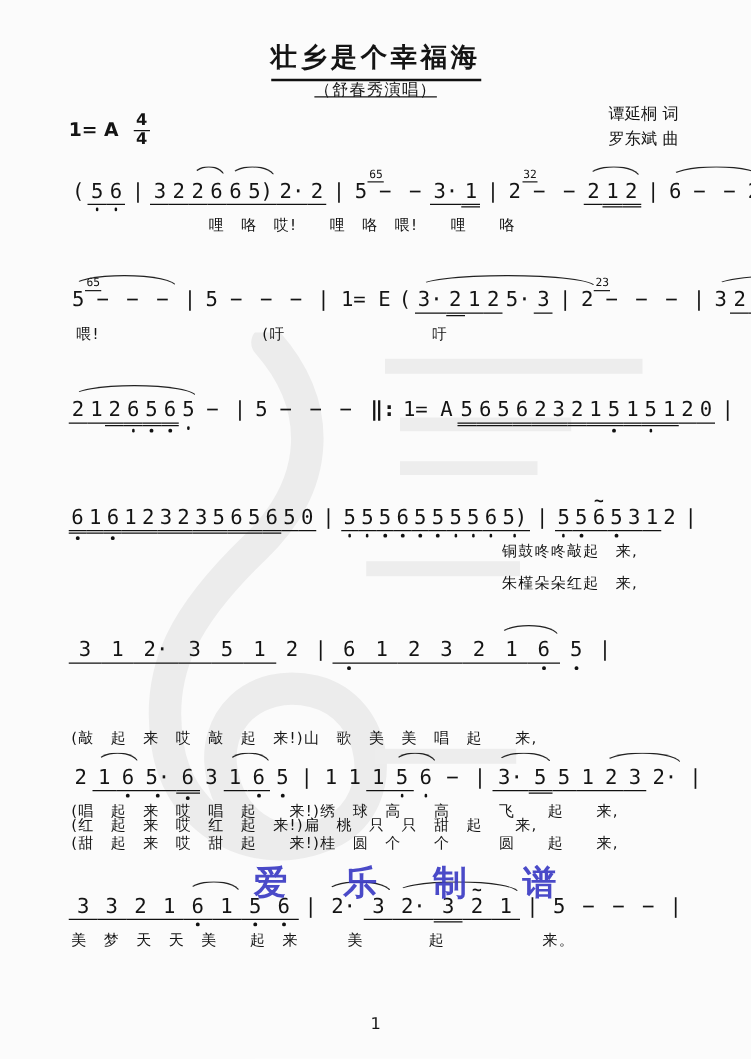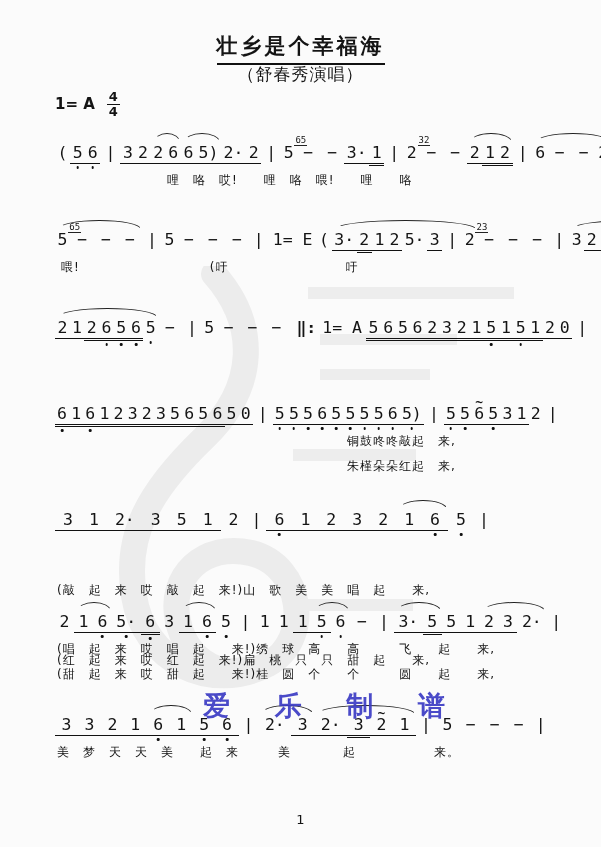--- a/index.html
+++ b/index.html
@@ -12,21 +12,21 @@
   .bars-wm .b1{left:320px;top:334px;width:137px;height:11px;}
   .bars-wm .b2{left:320px;top:369px;width:110px;height:11px;}
   .bars-wm .b3{left:293px;top:449px;width:123px;height:12px;}
   .bars-wm .b4{left:300px;top:599px;width:113px;height:12px;}
   
   .title{position:absolute;top:32px;left:0;width:100%;text-align:center;z-index:2;}
   .title span{display:inline-block;font-size:21px;font-weight:bold;letter-spacing:3px;
               border-bottom:2px solid #111;padding-bottom:3px;
               font-family:Liberation Serif, serif;}
   .subtitle{position:absolute;top:63px;left:0;width:100%;text-align:center;
-            font-size:17px;letter-spacing:1px;z-index:2;}
+            font-size:13px;letter-spacing:1px;z-index:2;text-decoration:underline;}
   .keyrow{position:absolute;top:90px;left:55px;font-size:15px;font-weight:bold;z-index:2;
           display:flex;align-items:center;}
   .timesig{display:inline-flex;flex-direction:column;align-items:center;margin-left:12px;
            font-size:13px;font-weight:bold;line-height:1.05;}
   .timesig .den{border-top:1.5px solid #111;padding:0 2px;}
   .credits{position:absolute;top:82px;right:58px;font-size:13px;line-height:1.5;
            text-align:left;z-index:2;}
   
   .music-line{position:absolute;left:55px;width:510px;z-index:2;}
   .line-0{top:131px}.line-1{top:218px}.line-2{top:306px}.line-3{top:392px}
@@ -54,21 +54,21 @@
                font-size:13px;font-weight:bold;color:#111;}
   .grace{position:absolute;top:-7px;right:-11px;font-size:9px;line-height:1;
          border-bottom:1px solid #222;padding:0 1px;letter-spacing:0;}
   .slur{position:absolute;top:2px;height:7px;border:1px solid transparent;
         border-top:1.4px solid #222;border-radius:50% 50% 0 0/100% 100% 0 0;}
   .lyric{font-size:12px;line-height:22px;margin-top:3px;letter-spacing:1px;
          font-family:"DejaVu Sans",sans-serif;white-space:nowrap;}
   .line-0 .lyric{padding-left:112px;}
   .line-1 .lyric{padding-left:6px;}
   .line-2 .lyric{padding-left:6px;}
-  .line-3 .lyric{padding-left:292px;}
+  .line-3 .lyric{padding-left:292px;text-align:center;}
   .line-4 .lyric{padding-left:2px;margin-top:48px;}
   .line-5 .lyric{padding-left:2px;}
   .line-6 .lyric{padding-left:2px;}
   
   .blue-wm{position:absolute;top:688px;left:203px;width:242px;display:flex;
            justify-content:space-between;z-index:3;font-size:27px;font-weight:bold;
            font-family:"DejaVu Sans",sans-serif;opacity:0.92;}
   .pagenum{position:absolute;top:812px;left:0;width:100%;text-align:center;
            font-size:13px;z-index:2;}
 </style>
@@ -97,20 +97,24 @@
   <div class="subtitle">（舒春秀演唱）</div>
 
   <div class="keyrow">
     <span>1= A</span>
     <span class="timesig">
       <span>4</span>
       <span class="den">4</span>
     </span>
   </div>
 
+  <div class="credits">
+    <div>谭延桐 词</div>
+    <div>罗东斌 曲</div>
+  </div>
 
   <div id="lines">
       <div class="music-line line-0">
         <div class="notes-row"><span class="note">(</span><span class="note u1 ld">5</span><span class="note u1 ld">6</span><span class="note bar">|</span><span class="note u1">3</span><span class="note u1">2</span><span class="note u1">2</span><span class="note u1">6</span><span class="note u1">6</span><span class="note u1">5)</span><span class="note u1">2·</span><span class="note u1">2</span><span class="note bar">|</span><span class="note">5<span class="grace">65</span></span><span class="note dash">−</span><span class="note dash">−</span><span class="note u1">3·</span><span class="note u2">1</span><span class="note bar">|</span><span class="note">2<span class="grace">32</span></span><span class="note dash">−</span><span class="note dash">−</span><span class="note u1">2</span><span class="note u2">1</span><span class="note u2">2</span><span class="note bar">|</span><span class="note">6</span><span class="note dash">−</span><span class="note dash">−</span><span class="note">2</span><div class="slur" style="left: 99px; width: 24px;"></div><div class="slur" style="left: 129px; width: 34px;"></div><div class="slur" style="left: 415px; width: 40px;"></div><div class="slur" style="left: 481px; width: 72px;"></div></div>
         <div class="lyric">哩　咯　哎!　　哩　咯　喂!　　哩　　咯</div>
       </div>
       <div class="music-line line-1">
         <div class="notes-row"><span class="note">5<span class="grace">65</span></span><span class="note dash">−</span><span class="note dash">−</span><span class="note dash">−</span><span class="note bar">|</span><span class="note">5</span><span class="note dash">−</span><span class="note dash">−</span><span class="note dash">−</span><span class="note bar">|</span><span class="note key">1= E</span><span class="note">(</span><span class="note u1">3·</span><span class="note u2">2</span><span class="note u1">1</span><span class="note u1">2</span><span class="note">5·</span><span class="note u1">3</span><span class="note bar">|</span><span class="note">2<span class="grace">23</span></span><span class="note dash">−</span><span class="note dash">−</span><span class="note dash">−</span><span class="note bar">|</span><span class="note">3</span><span class="note u1">2</span><span class="note u1">1</span><div class="slur" style="left: 3px; width: 81px;"></div><div class="slur" style="left: 280px; width: 139px;"></div><div class="slur" style="left: 517px; width: 115px;"></div></div>
         <div class="lyric">喂!　　　　　　　　　　(吁　　　　　　　　　吁</div>
       </div>

